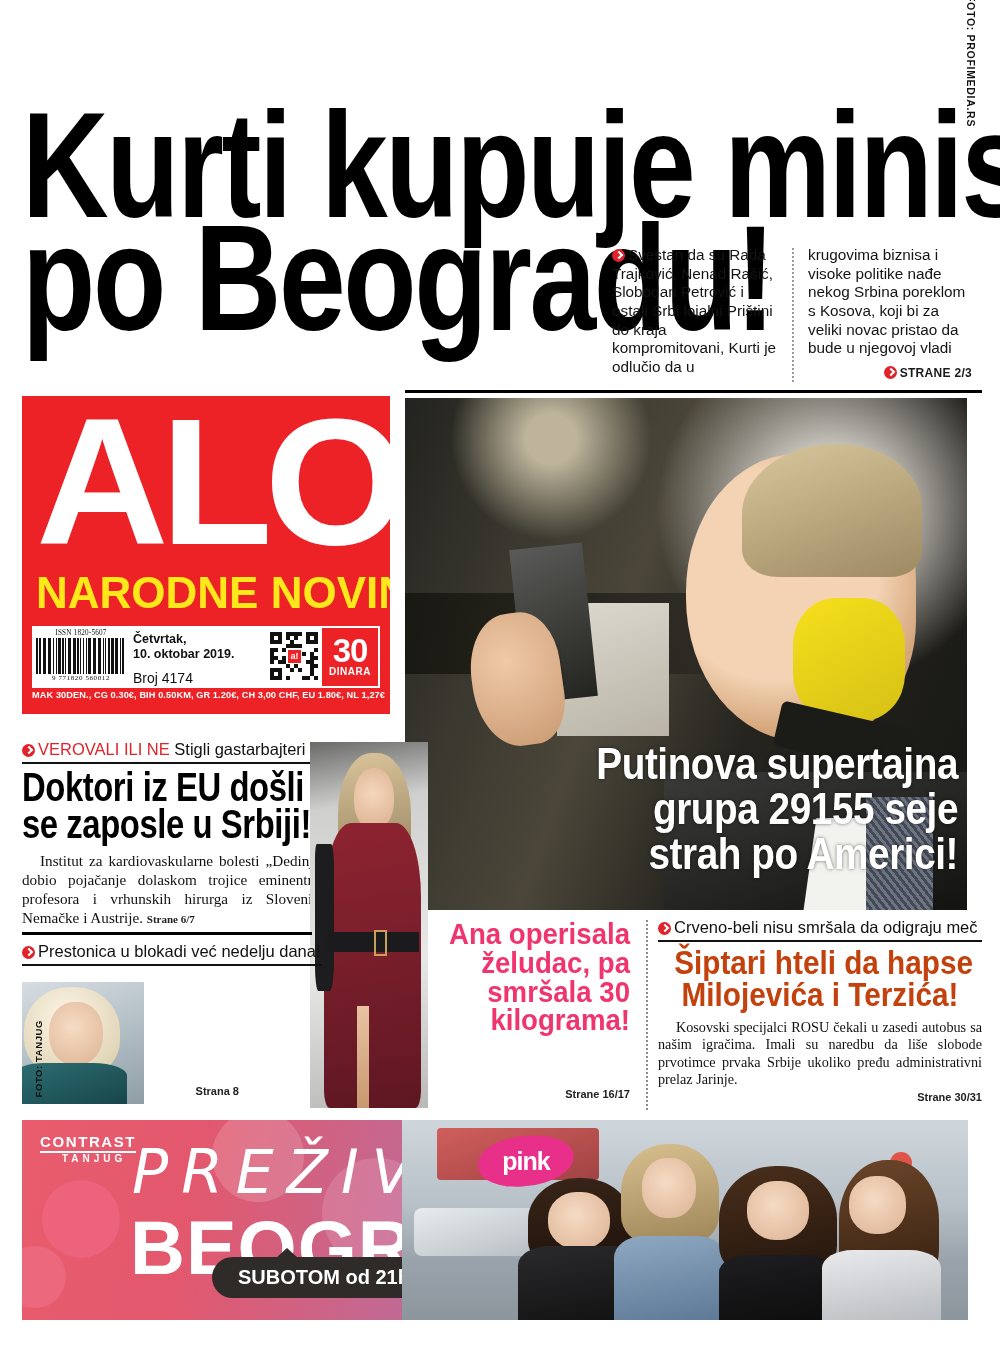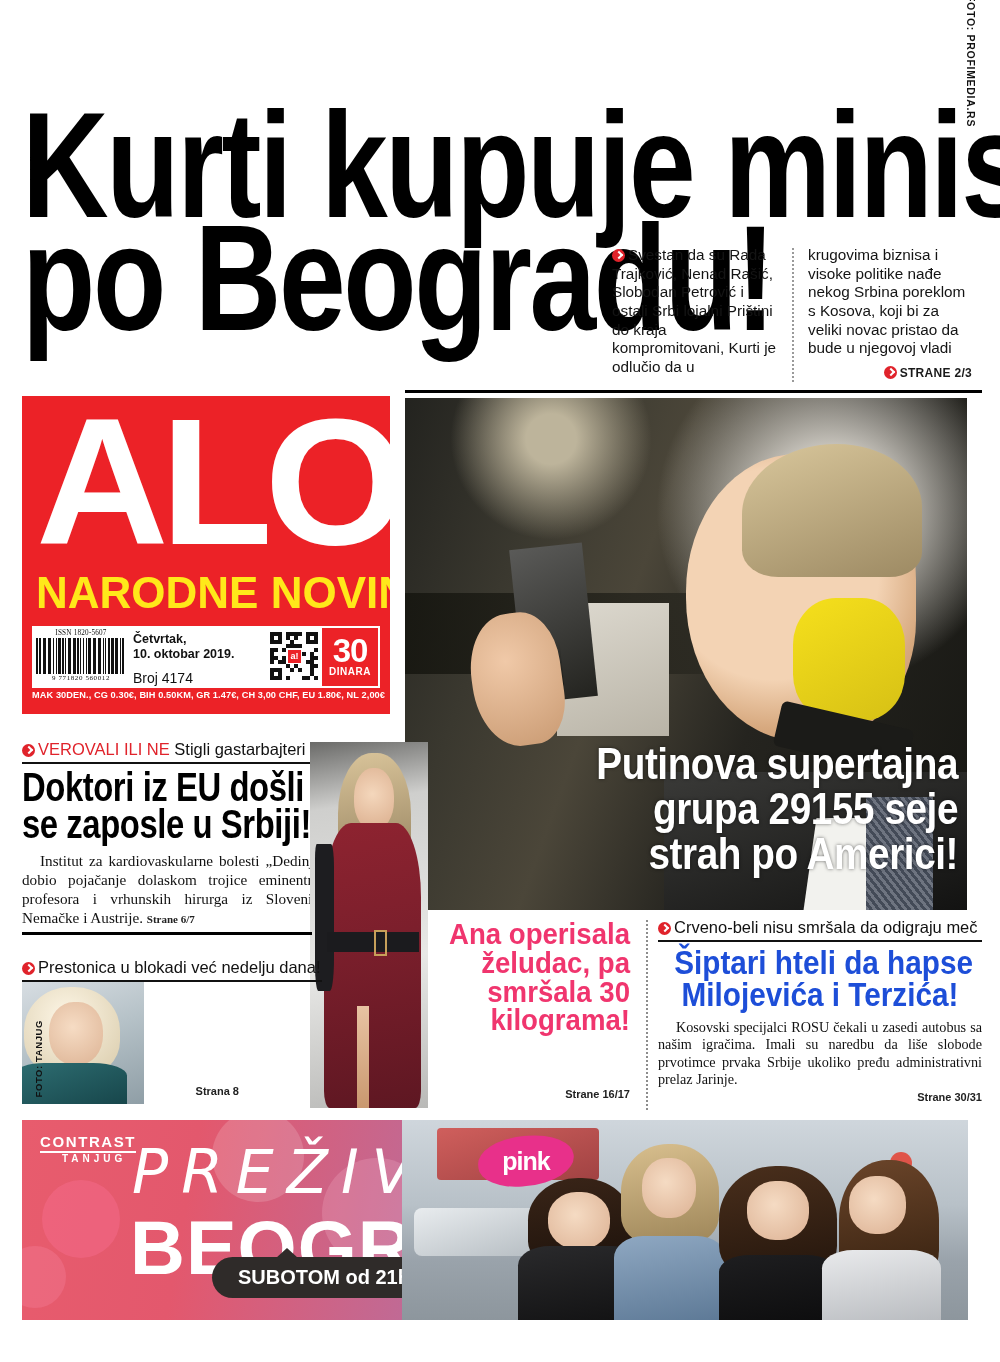--- a/index.html
+++ b/index.html
@@ -200,21 +200,21 @@
   .story-hl div{ transform:scaleX(0.82); transform-origin:left center; }
   .story-body{
     font-family:"Liberation Serif", serif; font-size:15.2px; line-height:1.24;
     color:#111; text-align:justify; margin-top:9px; width:305px;
     text-indent:18px;
   }
   .strana{ font-size:11px; font-weight:bold; color:#222; }
 
   .rule-mid-left{ position:absolute; left:22px; top:932px; width:290px; height:3px; background:#000; }
 
-  .story-taxi{ position:absolute; left:22px; top:942px; width:300px;margin-top:16px; }
+  .story-taxi{ position:absolute; left:22px; top:942px; width:300px; }
   .taxi-photo{
     position:absolute; left:22px; top:982px; width:122px; height:122px;
     overflow:hidden;
     background:linear-gradient(160deg,#d7dde2 0%,#b6c2c8 45%,#8f9ea6 100%);
   }
   .tp-hair{ position:absolute; left:2%; top:4%; width:78%; height:74%;
     background:radial-gradient(circle at 44% 34%,#fdf6e6,#d8caa9); border-radius:48% 48% 40% 42%; }
   .tp-face{ position:absolute; left:22%; top:16%; width:44%; height:52%;
     background:radial-gradient(circle at 44% 40%,#f6dcc4,#dcb293); border-radius:46%; }
   .tp-jacket{ position:absolute; left:-6%; bottom:0; width:92%; height:34%;
@@ -266,21 +266,21 @@
   .ana-strana{
     position:absolute; left:520px; top:1088px; width:110px;
     font-size:11px; font-weight:bold; text-align:right; color:#222;
   }
   .ana-sep{ position:absolute; left:646px; top:920px; width:0; height:190px;
     border-left:2px dotted #8c8c8c; }
 
   
   .story-siptari{ position:absolute; left:658px; top:918px; width:324px; }
   .siptari-hl{
-    font-weight:bold; font-size:33px; line-height:0.97; color:#1d4ed8;
+    font-weight:bold; font-size:33px; line-height:0.97; color:#c2410c;
     margin-top:5px; text-align:center; white-space:nowrap;
   }
   .siptari-hl div{ transform:scaleX(0.9); transform-origin:center center; }
   .siptari-body{
     font-family:"Liberation Serif", serif; font-size:14.2px; line-height:1.22;
     color:#111; text-align:justify; margin-top:8px; text-indent:18px;
   }
   .siptari-strana{ text-align:right; font-size:11px; font-weight:bold; color:#222; margin-top:3px; }
 
   
@@ -508,21 +508,21 @@
           <div class="qr-cell" style="left: 0px; top: 44px; width: 4px; height: 4px;"></div>
           <div class="qr-cell" style="left: 4px; top: 44px; width: 4px; height: 4px;"></div>
           <div class="qr-cell" style="left: 8px; top: 44px; width: 4px; height: 4px;"></div>
         </div>
       <div class="price">
         <div class="price-num">30</div>
         <div class="price-cur">DINARA</div>
       </div>
     </div>
 
-    <div class="intl-prices">MAK 30DEN., CG 0.30€, BIH 0.50KM, GR 1.47€, CH 3,00 CHF, EU 1.80€, NL 2,00€</div>
+    <div class="intl-prices">MAK 30DEN., CG 0.30€, BIH 0.50KM, GR 1.20€, CH 3,00 CHF, EU 1.80€, NL 1,27€</div>
   </div>
 
   <div class="putin-photo">
     <div class="pp-bg"></div>
     <div class="pp-dark-band"></div>
     <div class="pp-card"></div>
     <div class="pp-gun"></div>
     <div class="pp-gun2"></div>
     <div class="pp-hand"></div>
     <div class="pp-head"></div>

